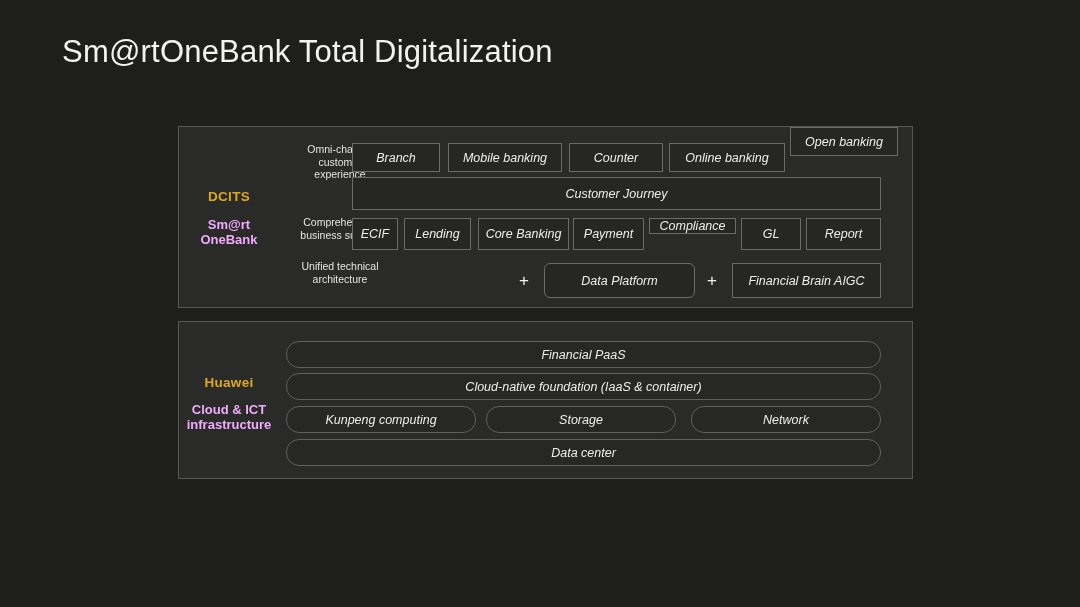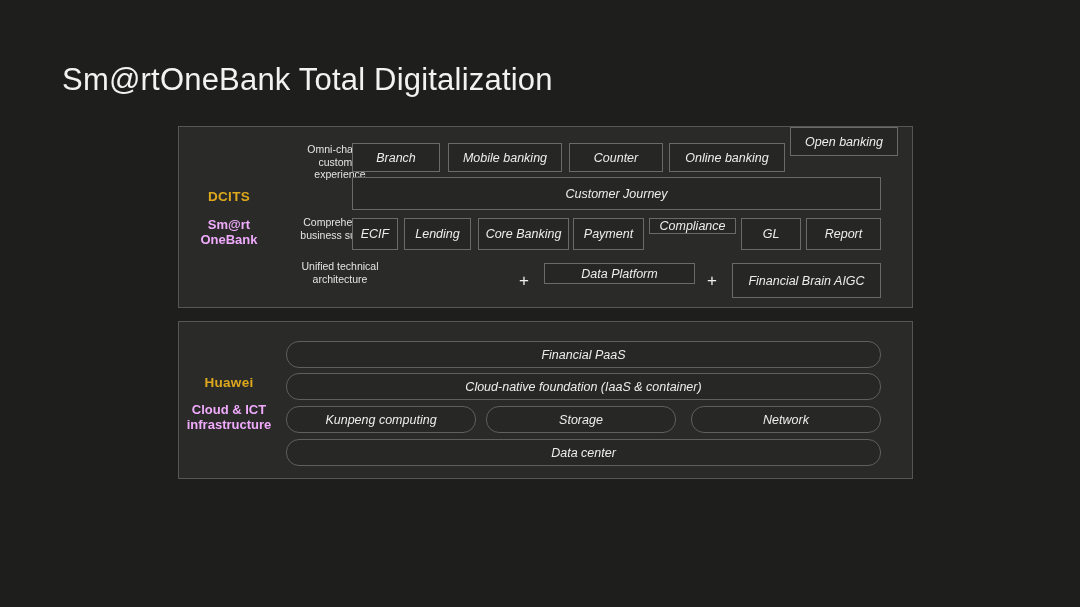--- a/index.html
+++ b/index.html
@@ -19,21 +19,20 @@
   
   .slide-title {
     position: absolute;
     left: 62px;
     top: 34px;
     font-size: 31px;
     font-weight: 400;
     color: #f2f2f0;
     letter-spacing: 0.2px;
     white-space: nowrap;
-    margin-top: 28px;
   }
 
   
   .panel {
     position: absolute;
     background: #2a2a29;
     border: 1px solid #565652;
     box-sizing: border-box;
   }
   #dcits-panel { left: 178px; top: 126px; width: 735px; height: 182px; }
@@ -147,21 +146,21 @@
 
   <div class="box" style="left: 173px; width: 46px; top: 91px; height: 32px;">ECIF</div>
   <div class="box" style="left: 225px; width: 67px; top: 91px; height: 32px;">Lending</div>
   <div class="box" style="left: 299px; width: 91px; top: 91px; height: 32px;">Core Banking</div>
   <div class="box" style="left: 394px; width: 71px; top: 91px; height: 32px;">Payment</div>
   <div class="box" style="left: 470px; width: 87px; top: 91px; height: 16px;">Compliance</div>
   <div class="box" style="left: 562px; width: 60px; top: 91px; height: 32px;">GL</div>
   <div class="box" style="left: 627px; width: 75px; top: 91px; height: 32px;">Report</div>
 
   <div class="plus" style="left: 335px; width: 20px; top: 136px; height: 35px;">+</div>
-  <div class="box" style="left: 365px; width: 151px; top: 136px; height: 21px;">Data Platform</div>
+  <div class="box" style="left: 365px; width: 151px; top: 136px; height: 35px; border-radius: 6px;">Data Platform</div>
   <div class="plus" style="left: 523px; width: 20px; top: 136px; height: 35px;">+</div>
   <div class="box" style="left: 553px; width: 149px; top: 136px; height: 35px;">Financial Brain AIGC</div>
 
 </div>
 
 <div class="panel" id="huawei-panel">
 
   <div class="brand-col">
     <div class="brand-gold" id="huawei-gold">Huawei</div>
     <div class="brand-white" id="huawei-white">

